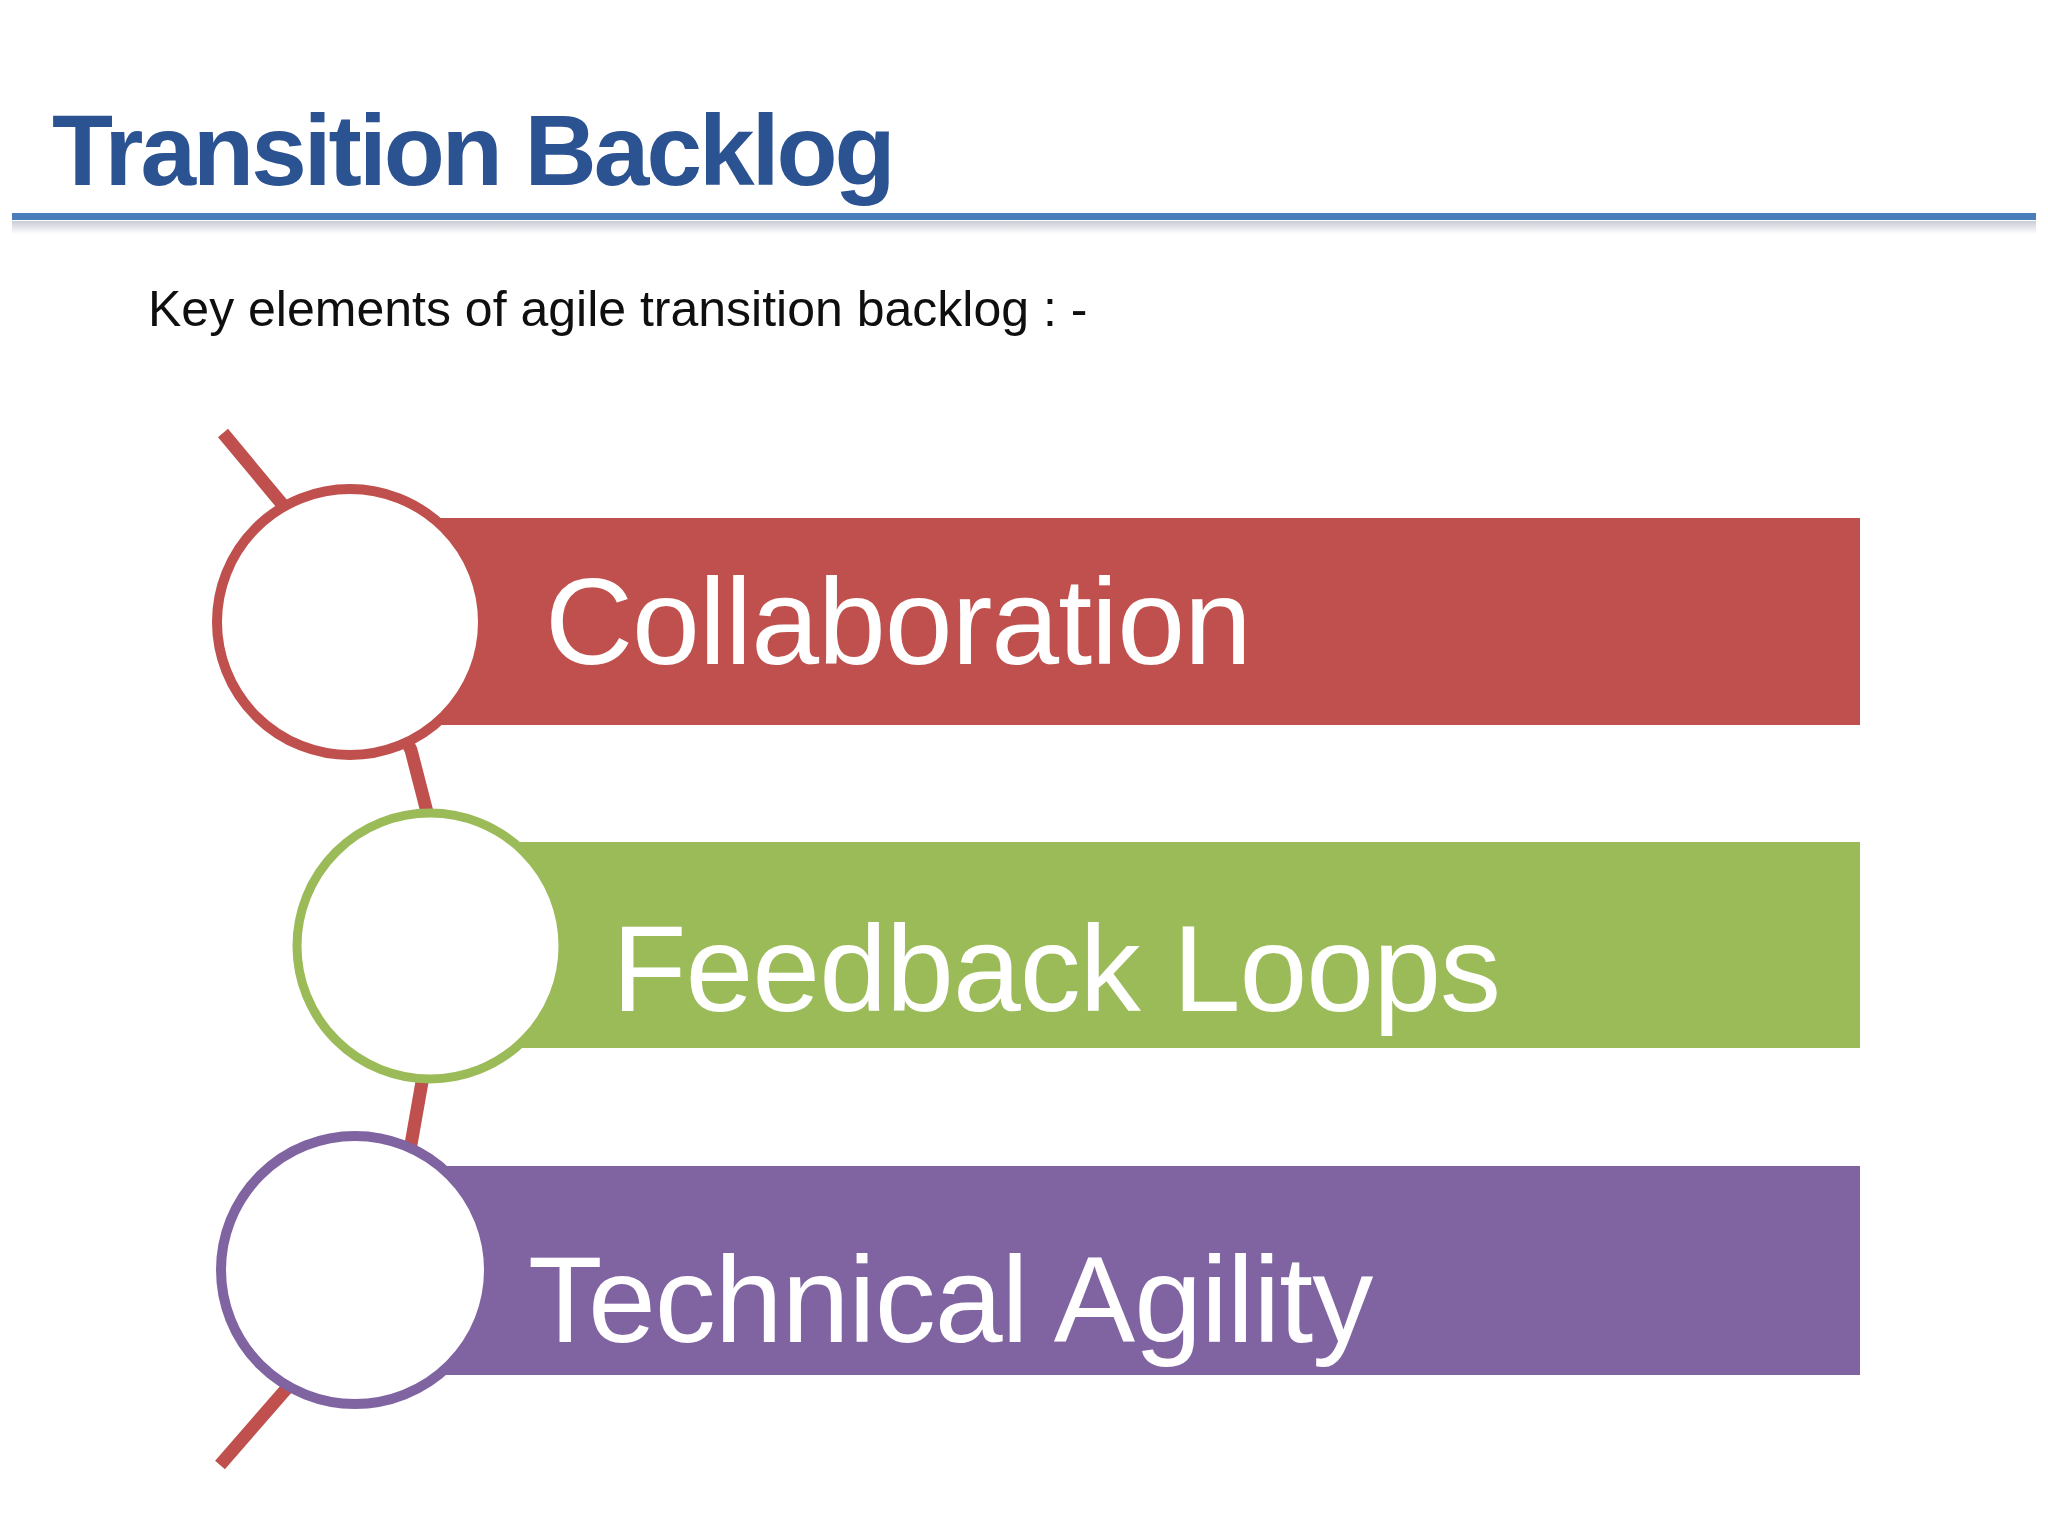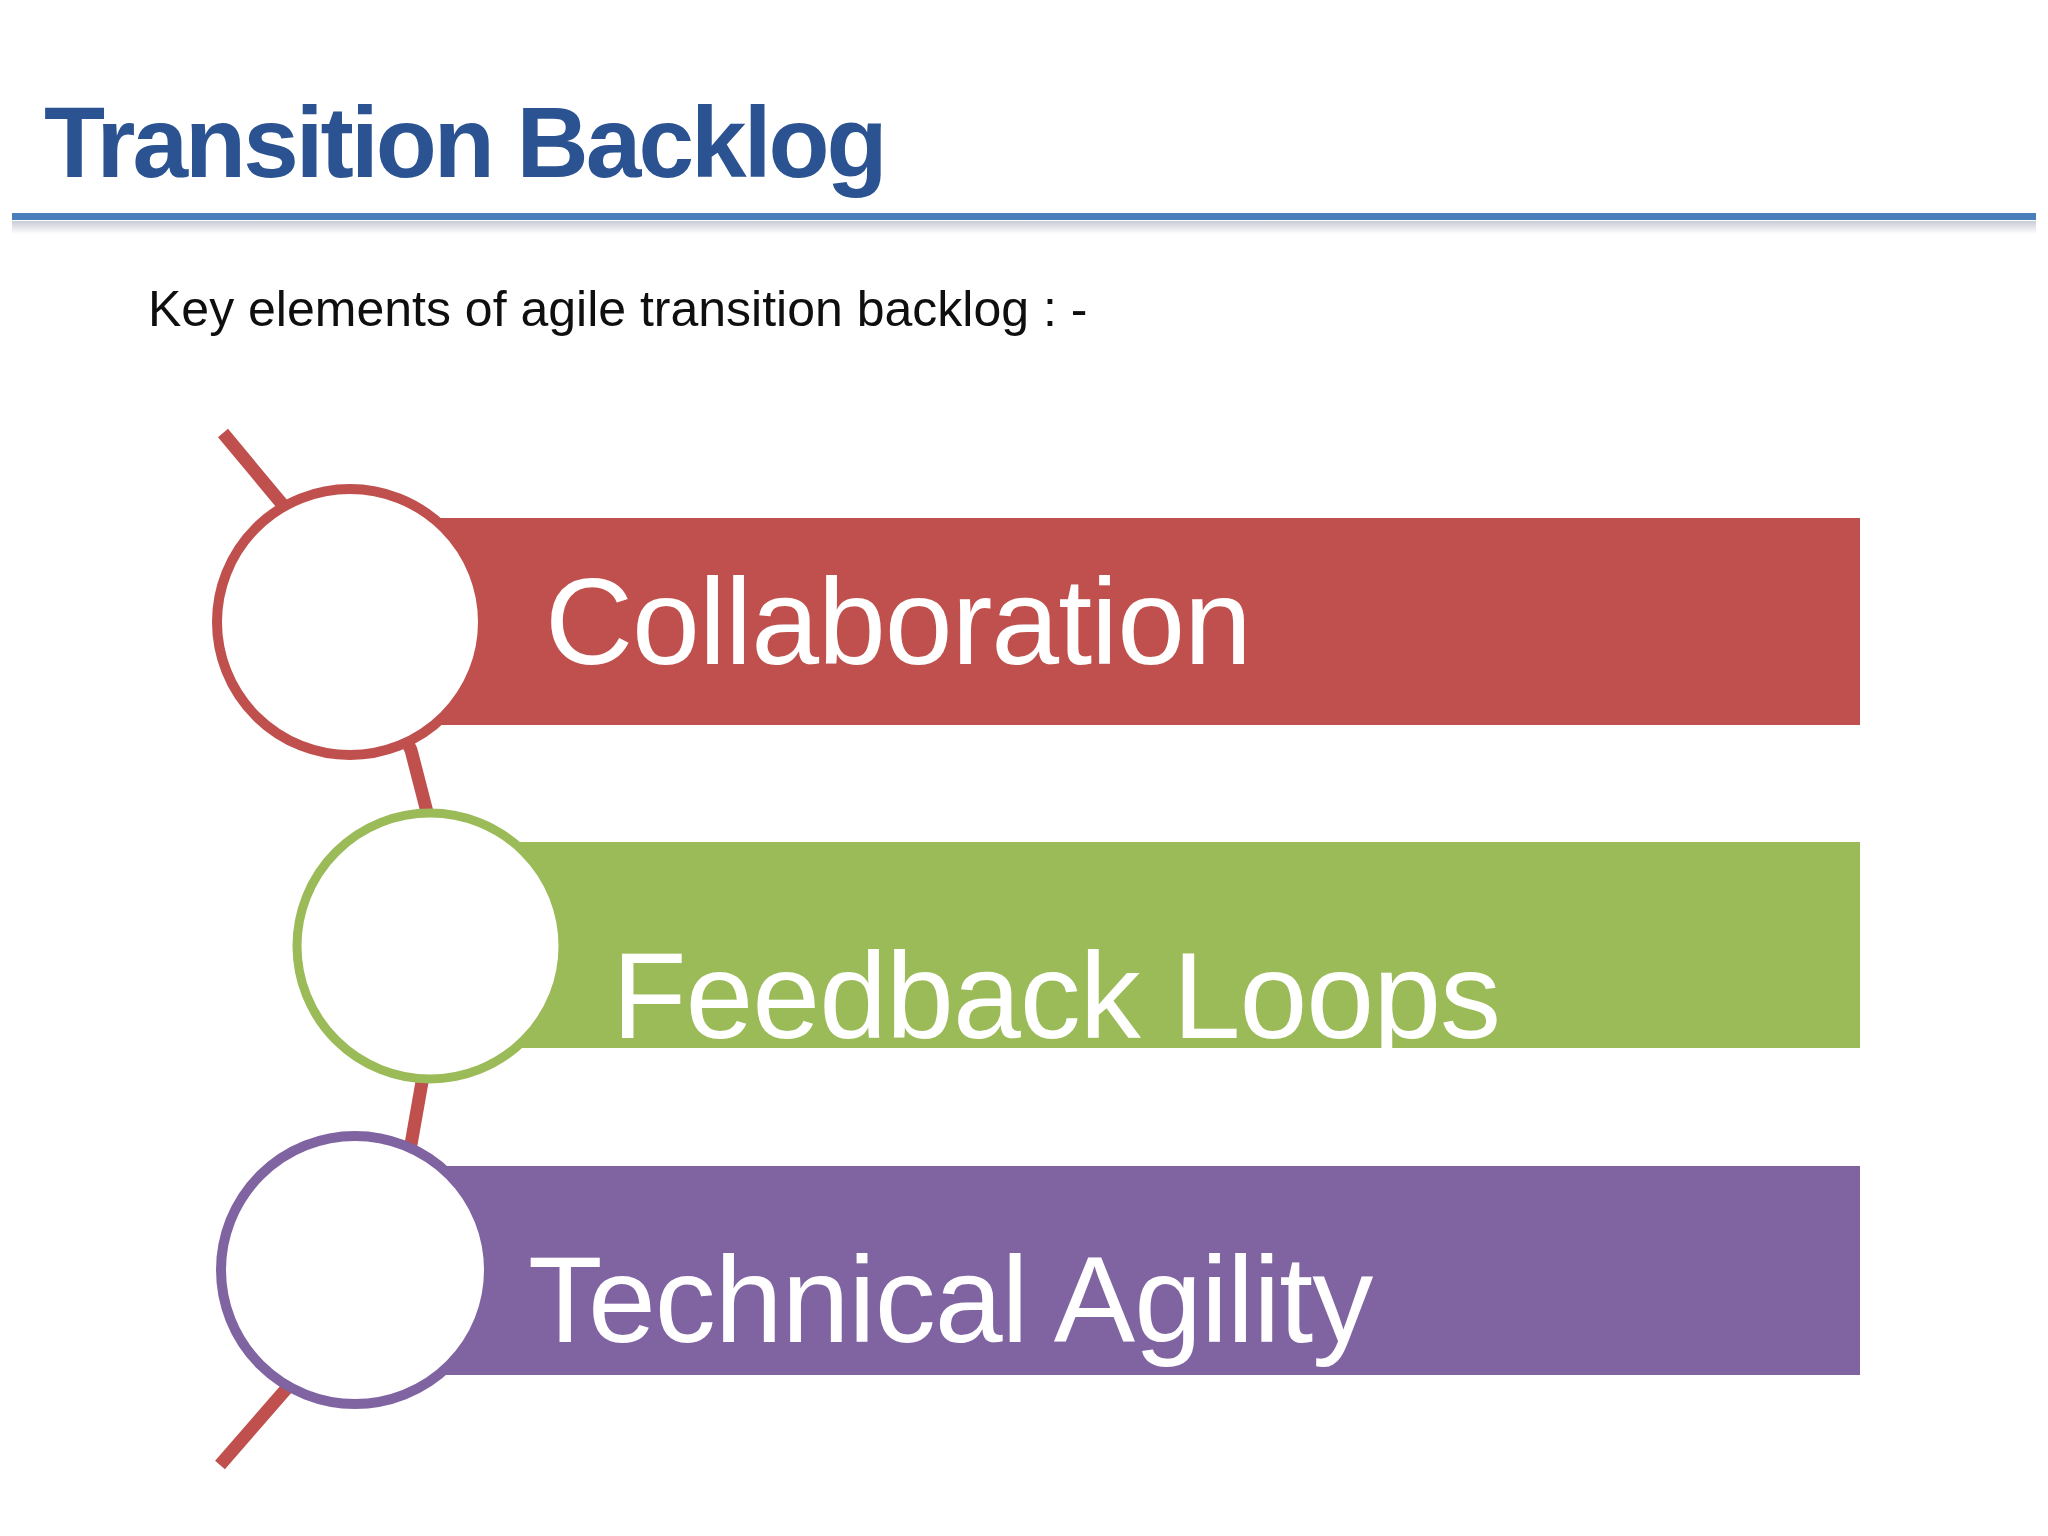--- a/index.html
+++ b/index.html
@@ -12,21 +12,21 @@
     width: 2048px;
     height: 1536px;
     background: #ffffff;
     overflow: hidden;
     font-family: "Liberation Sans", sans-serif;
   }
   .title {
     position: absolute;
     left: 44px;
     top: 92px;
-    margin: 0;
+    margin: 8px;
     font-size: 100px;
     line-height: 1;
     font-weight: 700;
     letter-spacing: -3px;
     color: #2B5291;
     white-space: nowrap;
   }
   .title-rule {
     position: absolute;
     left: 12px;
@@ -66,21 +66,21 @@
     display: flex;
     align-items: center;
     color: #ffffff;
     font-size: 122px;
     font-weight: 400;
     letter-spacing: -1px;
     line-height: 1;
     white-space: nowrap;
   }
   .bar-label.l1 { left: 545px; top: 518px;  height: 207px; }
-  .bar-label.l2 { left: 612px; top: 842px;  height: 254px; margin-top: 27px; }
+  .bar-label.l2 { left: 612px; top: 842px;  height: 254px; }
   .bar-label.l3 { left: 528px; top: 1166px; height: 268px; }
 </style>
 </head>
 <body>
 
 <div class="slide">
 
   <h1 class="title">Transition Backlog</h1>
 
   <div class="title-rule"></div>

